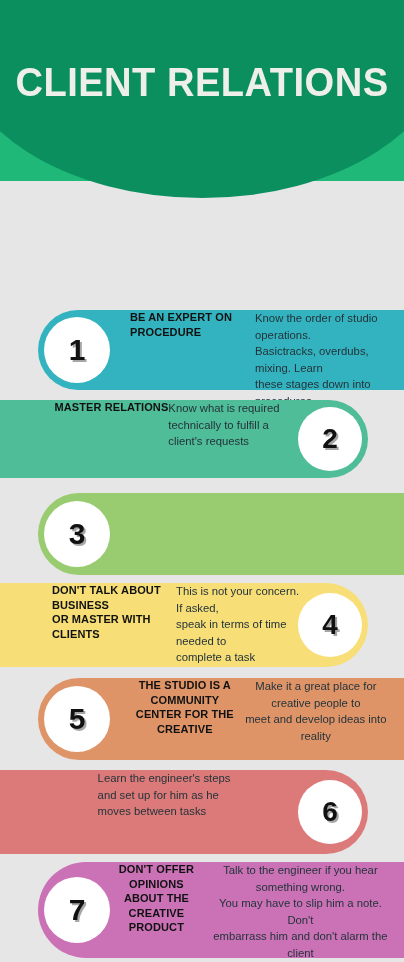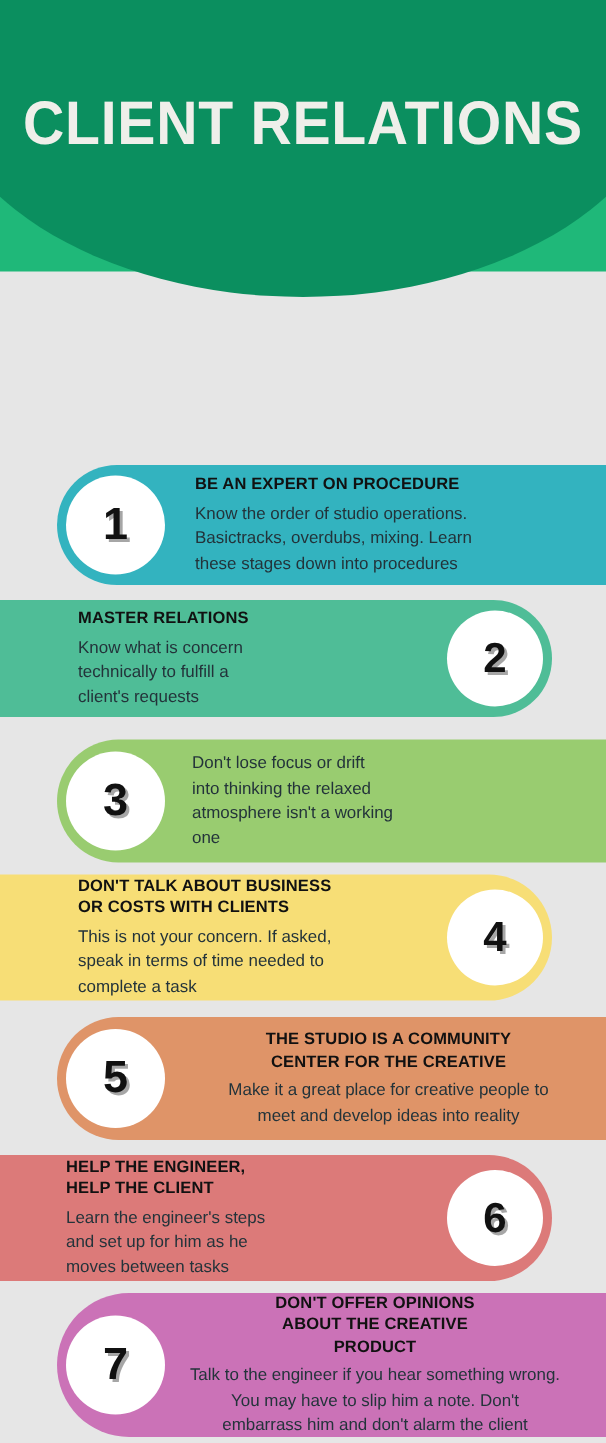--- a/index.html
+++ b/index.html
@@ -93,21 +93,21 @@
     text-shadow: 2px 2px 0 rgba(0,0,0,0.35);
   }
   .step.left .circle { left: 44px; }
   .step.right .circle { right: 42px; }
 
   .content {
     position: absolute;
     top: 0;
     height: 100%;
     display: flex;
-    flex-direction: column;
+    flex-direction: row;
     justify-content: center;
   }
   .title {
     color: #111111;
     font-weight: bold;
     font-size: 11px;
     line-height: 14.5px;
     letter-spacing: 0.1px;
     margin: 0 0 4px 0;
   }
@@ -143,45 +143,41 @@
 these stages down into procedures</div>
       </div>
     </div>
     <div class="step right" style="left: 0px; top: 400px; width: 404px; height: 78px;">
       <div class="step-bar" style="background: rgb(79, 189, 151);"></div>
       <div class="circle" style="width: 64px; height: 64px; top: 7px; font-size: 28px;">
         <span>2</span>
       </div>
       <div class="content" style="left: 52px; width: 230px;">
         <div class="title" style="white-space: pre-line;">MASTER RELATIONS</div>
-        <div class="body">Know what is concern
+        <div class="body">Know what is required
 technically to fulfill a
 client's requests</div>
       </div>
     </div>
     <div class="step left" style="left: 0px; top: 493px; width: 404px; height: 82px;">
       <div class="step-bar" style="background: rgb(153, 204, 112);"></div>
       <div class="circle" style="width: 66px; height: 66px; top: 8px; font-size: 30px;">
         <span>3</span>
       </div>
       <div class="content" style="left: 128px; width: 250px;">
-        <div class="body">Don't lose focus or drift
-into thinking the relaxed
-atmosphere isn't a working
-one</div>
       </div>
     </div>
     <div class="step right" style="left: 0px; top: 583px; width: 404px; height: 84px;">
       <div class="step-bar" style="background: rgb(247, 222, 118);"></div>
       <div class="circle" style="width: 64px; height: 64px; top: 10px; font-size: 28px;">
         <span>4</span>
       </div>
       <div class="content" style="left: 52px; width: 248px;">
         <div class="title" style="white-space: pre-line;">DON'T TALK ABOUT BUSINESS
-OR COSTS WITH CLIENTS</div>
+OR MASTER WITH CLIENTS</div>
         <div class="body">This is not your concern. If asked,
 speak in terms of time needed to
 complete a task</div>
       </div>
     </div>
     <div class="step left" style="left: 0px; top: 678px; width: 404px; height: 82px;">
       <div class="step-bar" style="background: rgb(223, 148, 104);"></div>
       <div class="circle" style="width: 66px; height: 66px; top: 8px; font-size: 30px;">
         <span>5</span>
       </div>
@@ -191,22 +187,20 @@
         <div class="body">Make it a great place for creative people to
 meet and develop ideas into reality</div>
       </div>
     </div>
     <div class="step right" style="left: 0px; top: 770px; width: 404px; height: 84px;">
       <div class="step-bar" style="background: rgb(220, 122, 121);"></div>
       <div class="circle" style="width: 64px; height: 64px; top: 10px; font-size: 28px;">
         <span>6</span>
       </div>
       <div class="content" style="left: 44px; width: 240px;">
-        <div class="title" style="white-space: pre-line;">HELP THE ENGINEER,
-HELP THE CLIENT</div>
         <div class="body">Learn the engineer's steps
 and set up for him   as he
 moves between tasks</div>
       </div>
     </div>
     <div class="step left" style="left: 0px; top: 862px; width: 404px; height: 96px;">
       <div class="step-bar" style="background: rgb(203, 114, 183);"></div>
       <div class="circle" style="width: 66px; height: 66px; top: 15px; font-size: 30px;">
         <span>7</span>
       </div>

